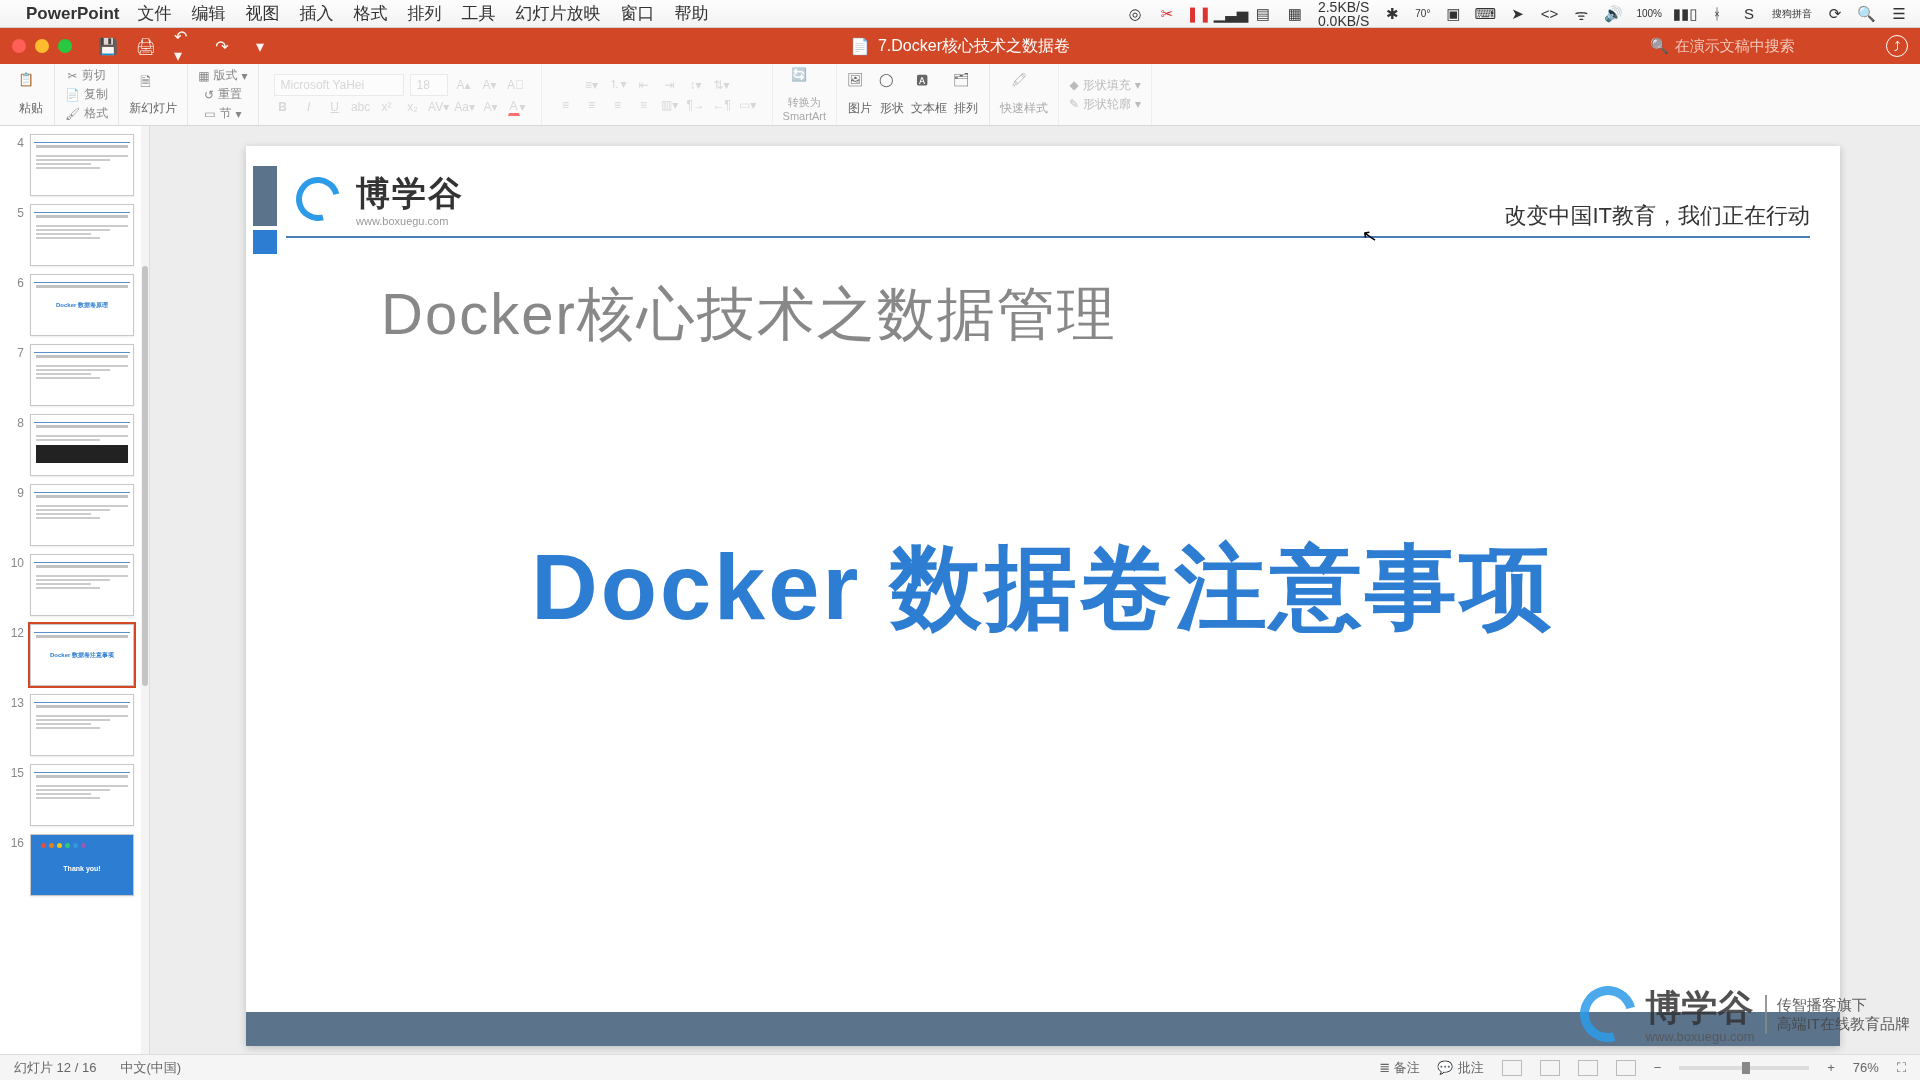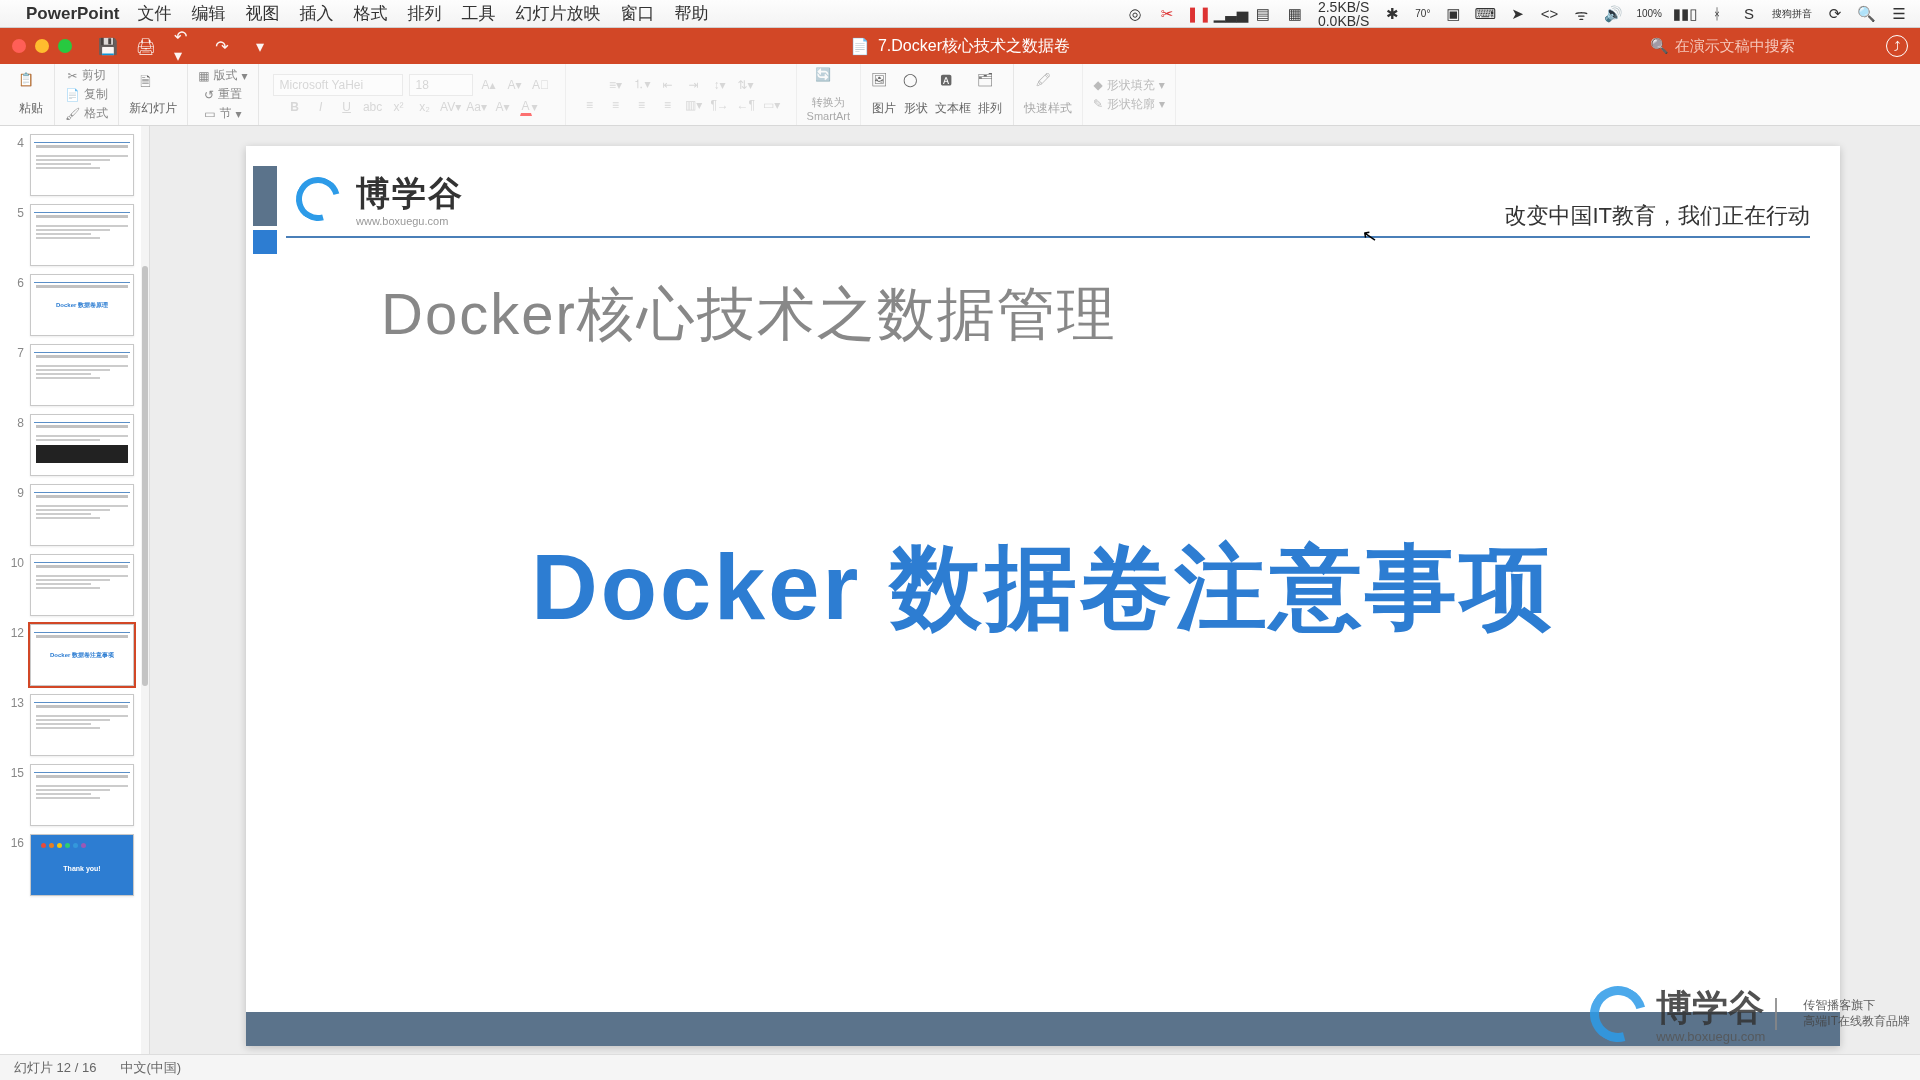--- a/index.html
+++ b/index.html
@@ -28,21 +28,21 @@
 
 .ribbon { height: 62px; background: #fafafa; border-bottom: 1px solid #d8d8d8; display: flex; align-items: stretch; padding: 0 8px; font-size: 13px; color: #666; }
 .ribbon .grp { display: flex; flex-direction: column; justify-content: center; align-items: center; padding: 0 10px; border-right: 1px solid #e6e6e6; }
 .ribbon .grp.row { flex-direction: row; gap: 6px; }
 .ribbon .big-btn { display: flex; flex-direction: column; align-items: center; gap: 2px; cursor: default; }
 .ribbon .big-btn .ic { width: 26px; height: 26px; }
 .ribbon .big-btn .lbl { font-size: 12px; text-align: right; }
 .ribbon .mini { font-size: 12px; display: flex; align-items: center; gap: 4px; color: #888; }
 .ribbon .stack { display:flex; flex-direction:column; gap:2px; justify-content:center; }
 .ribbon .font-box { width: 130px; height: 22px; border: 1px solid #ddd; background:#fff; font-size:12px; color:#bbb; padding:0 6px; display:flex;align-items:center; }
-.ribbon .size-box { width: 64px; height: 22px; border: 1px solid #ddd; background:#fff; font-size:12px; color:#bbb; padding:0 6px; display:flex;align-items:center; }
+.ribbon .size-box { width: 38px; height: 22px; border: 1px solid #ddd; background:#fff; font-size:12px; color:#bbb; padding:0 6px; display:flex;align-items:center; }
 .ribbon .icons-row { display:flex; gap:6px; }
 .ribbon .icons-row span { width:20px; height:18px; display:inline-flex;align-items:center;justify-content:center; color:#bbb; font-size:12px; border:1px solid transparent; }
 .ribbon .disabled { opacity: .55; }
 
 
 .workspace { position: absolute; top: 126px; bottom: 26px; left: 0; right: 0; background: #ededed; display: flex; }
 .thumb-rail { width: 150px; background: #fff; border-right: 1px solid #ddd; overflow: hidden; padding-top: 4px; position:relative; }
 .thumb-item { display: flex; align-items: flex-start; padding: 4px 6px; gap: 6px; }
 .thumb-num { width: 18px; font-size: 12px; color: #888; text-align: right; padding-top: 2px; }
 .thumb { width: 104px; height: 62px; border: 1px solid #c8c8c8; background: #fff; box-shadow: 0 1px 2px rgba(0,0,0,.08); position: relative; overflow:hidden; }
@@ -73,21 +73,21 @@
 .slide .hdr-rule { position:absolute; left:40px; right:30px; top:90px; height:2px; background:#4a7fb8; }
 .slide .subtitle { position:absolute; left:135px; top:130px; font-size:58px; color:#888; font-weight:400; letter-spacing:2px; }
 .slide .main-title { position:absolute; left:0; right:0; top:380px; text-align:center; font-size:92px; font-weight:800; color:#2d7dd2; letter-spacing:3px; }
 .slide .footer-bar { position:absolute; left:0; right:0; bottom:0; height:34px; background:#5b738b; }
 
 
 .watermark { position:absolute; right:10px; bottom:10px; display:flex; align-items:center; gap:10px; opacity:.85; pointer-events:none; }
 .watermark .wm-circ { width:56px; height:56px; border:9px solid #2d9be8; border-radius:50%; border-right-color:transparent; transform:rotate(30deg); }
 .watermark .wm-txt { font-size:36px; font-weight:700; color:#333; }
 .watermark .wm-sub { font-size:13px; color:#555; margin-top:-4px; }
-.watermark .wm-side { font-size:12px; color:#444; border-left:2px solid #888; padding-left:26px; line-height:1.3; }
+.watermark .wm-side { font-size:15px; color:#444; border-left:2px solid #888; padding-left:10px; line-height:1.3; }
 
 .cursor { position:absolute; left:1212px; top:99px; font-size:18px; color:#000; pointer-events:none; transform:rotate(-10deg); }
 
 
 .statusbar { position:absolute; left:0; right:0; bottom:0; height:26px; background:#f5f5f5; border-top:1px solid #ddd; display:flex; align-items:center; font-size:13px; color:#666; padding:0 14px; gap:24px; }
 .statusbar .right { margin-left:auto; display:flex; align-items:center; gap:18px; }
 .statusbar .view-btn { width:20px; height:16px; border:1px solid #bbb; }
 .statusbar .zoom-track { width:130px; height:4px; background:#ddd; position:relative; }
 .statusbar .zoom-thumb { position:absolute; left:48%; top:-4px; width:8px; height:12px; background:#888; }
 </style>
@@ -439,13 +439,28 @@
         <div>高端IT在线教育品牌</div>
       </div>
     </div>
   </div>
 </div>
 
 <div class="statusbar">
   <span>幻灯片 12 / 16</span>
   <span>中文(中国)</span>
   <wbr>
+  <div class="right">
+    <span>≣ <span>备注</span></span>
+    <span>💬 <span>批注</span></span>
+    <span class="view-btn"></span>
+    <span class="view-btn"></span>
+    <span class="view-btn"></span>
+    <span class="view-btn"></span>
+    <span>−</span>
+    <div class="zoom-track">
+        <div class="zoom-thumb"></div>
+      </div>
+    <span>+</span>
+    <span>76%</span>
+    <span>⛶</span>
+  </div>
 </div>
 
 </body></html>

